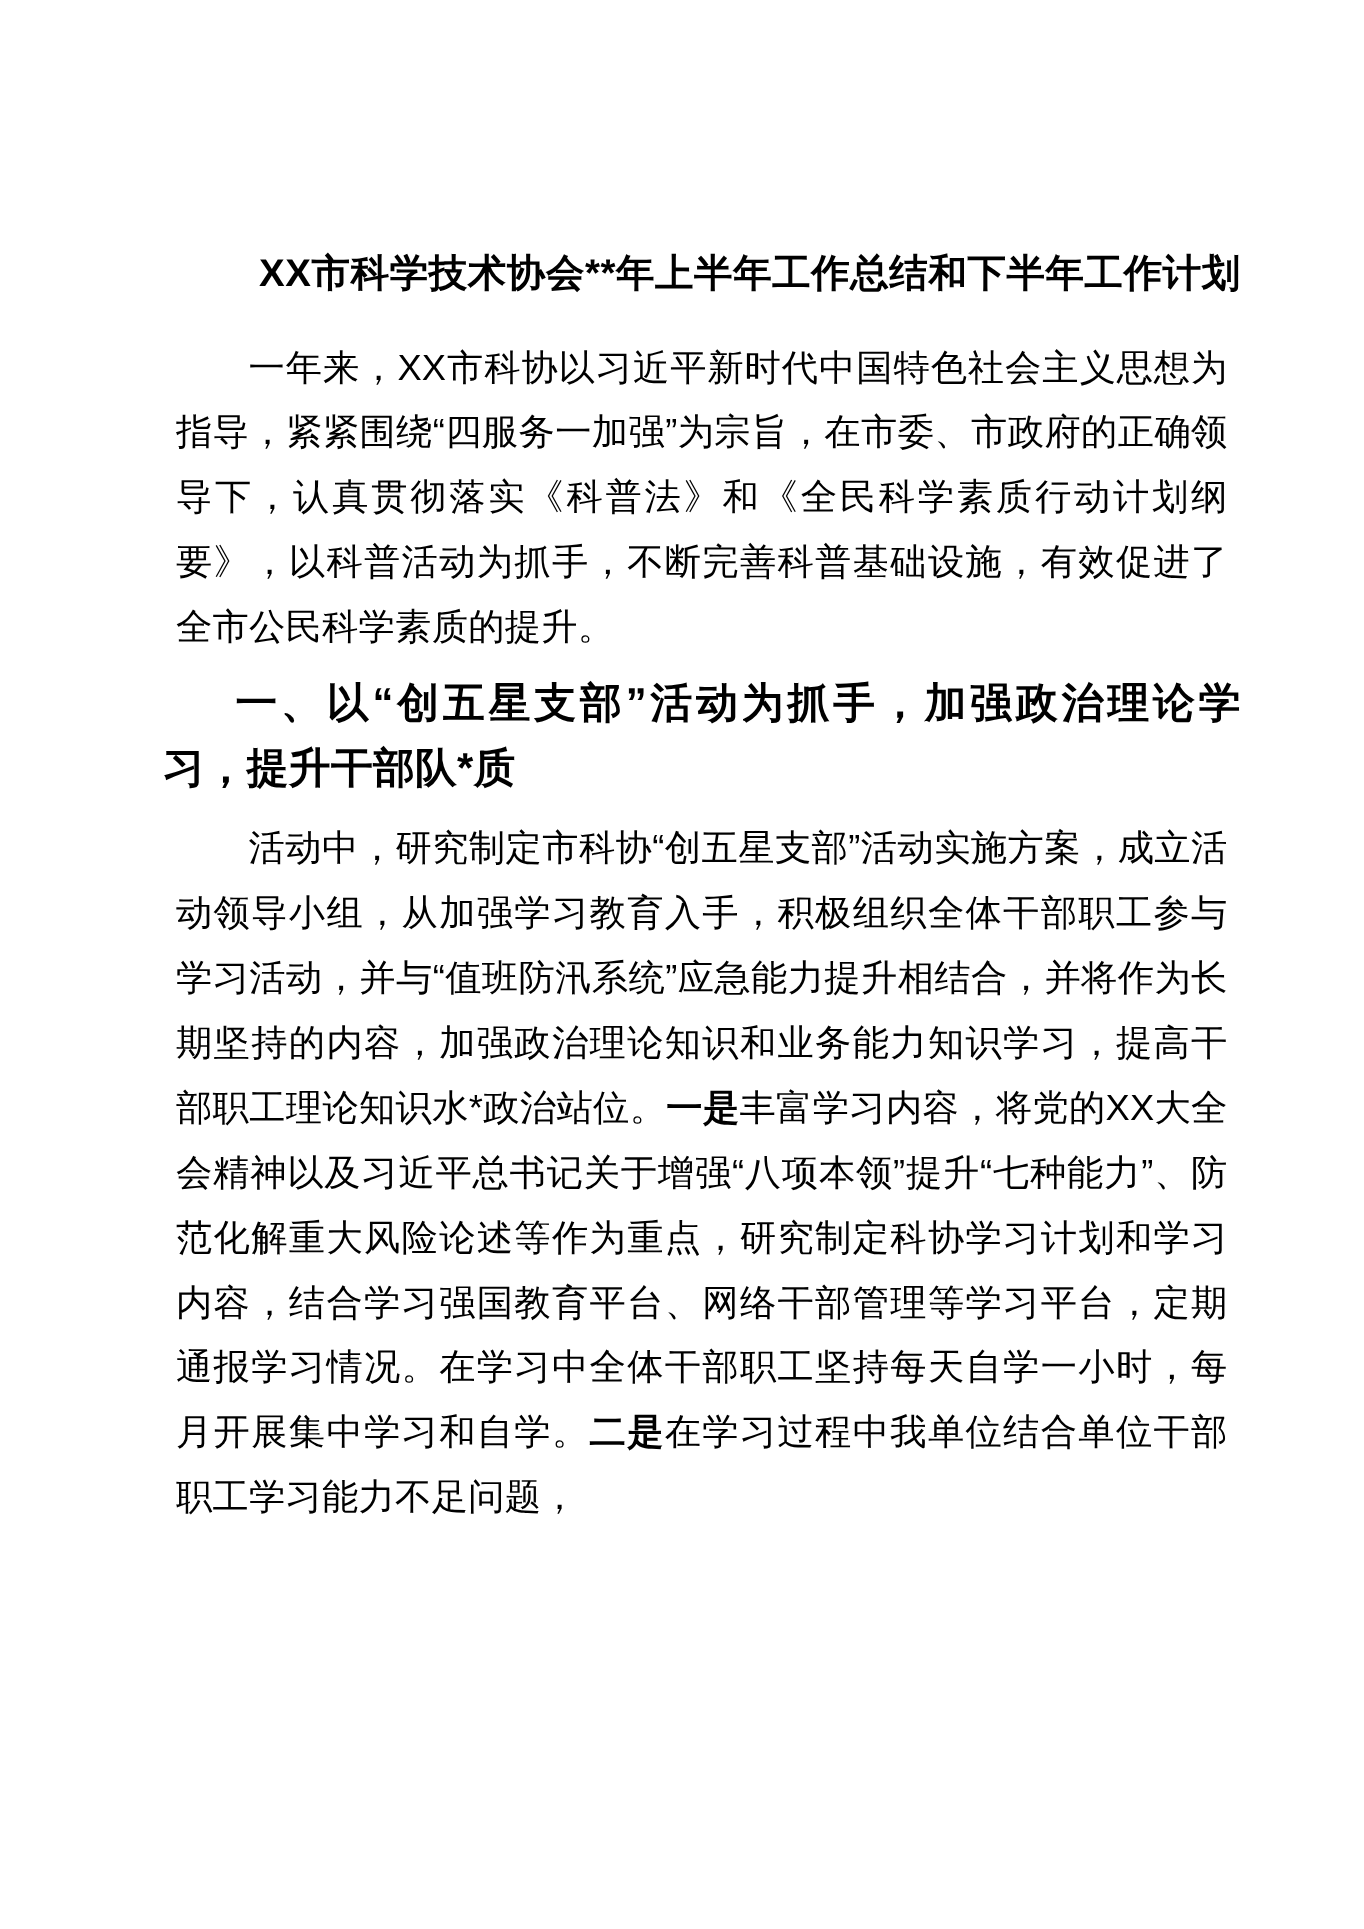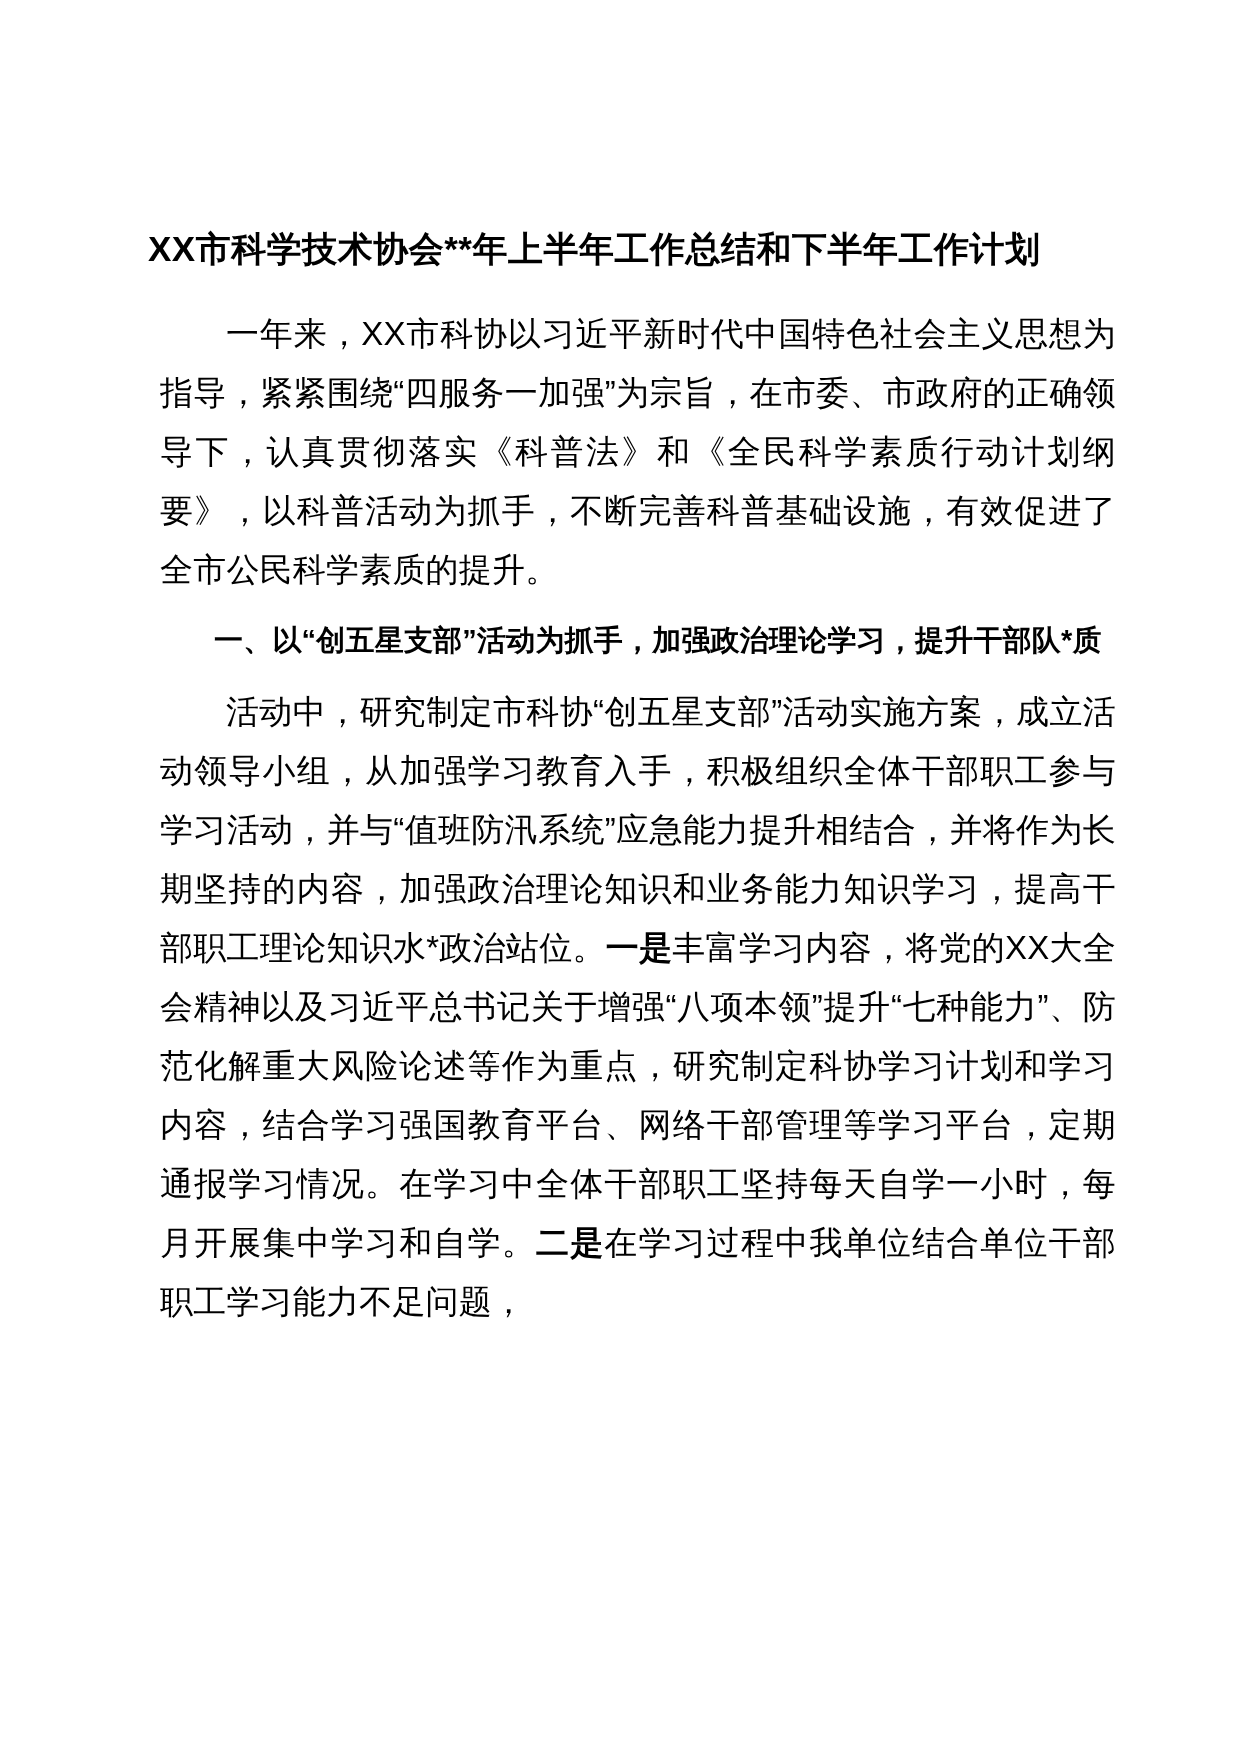--- a/index.html
+++ b/index.html
@@ -18,35 +18,35 @@
     background: #ffffff;
     box-sizing: border-box;
     padding: 228px 112px 0 148px;
     overflow: hidden;
   }
   .doc-title {
     font-size: 35px;
     font-weight: bold;
     line-height: 1.2;
     letter-spacing: 0.5px;
-    text-align: left;
+    text-align: right;
     margin: 0 0 34px 0;
     white-space: nowrap;
   }
   .para {
     font-size: 33px;
     line-height: 59px;
     text-align: justify;
     text-justify: inter-ideograph;
     margin: 12px;
     text-indent: 66px;
     letter-spacing: 0.2px;
   }
   .section-heading {
-    font-size: 29px;
+    font-size: 38px;
     font-weight: bold;
     line-height: 59px;
     text-align: justify;
     text-justify: inter-ideograph;
     margin: 0;
     text-indent: 66px;
     letter-spacing: 0.2px;
   }
 </style>
 </head>

